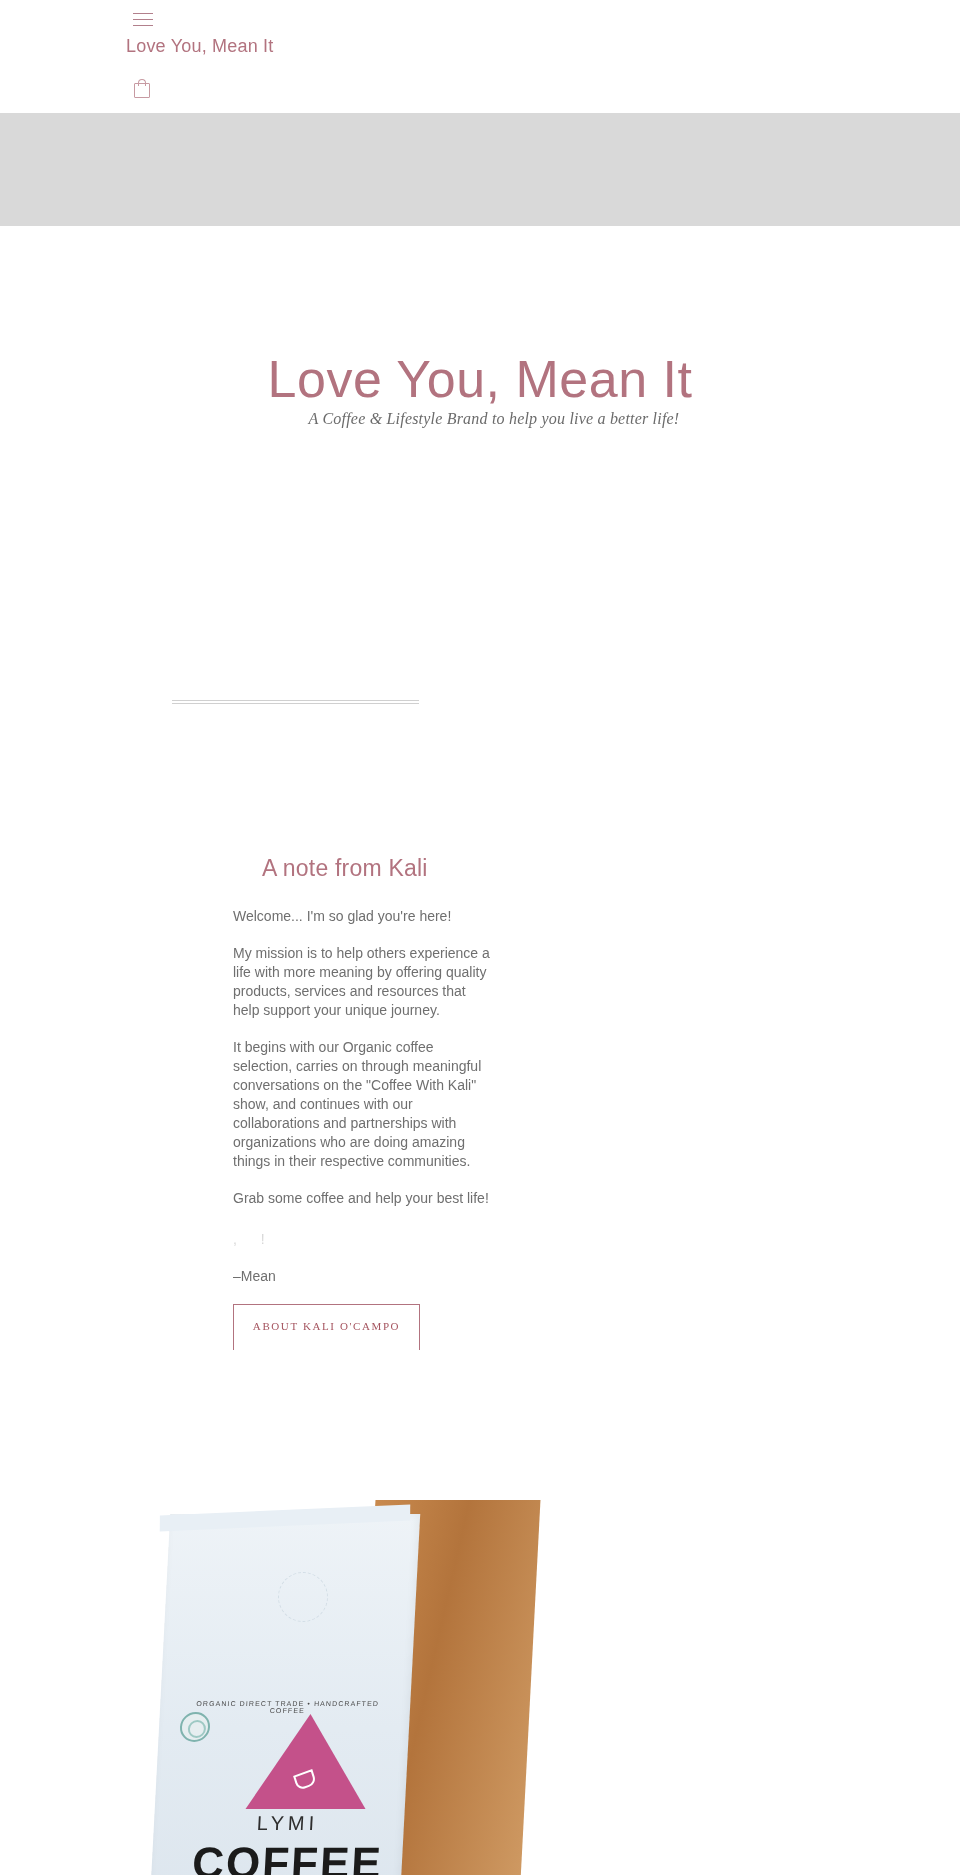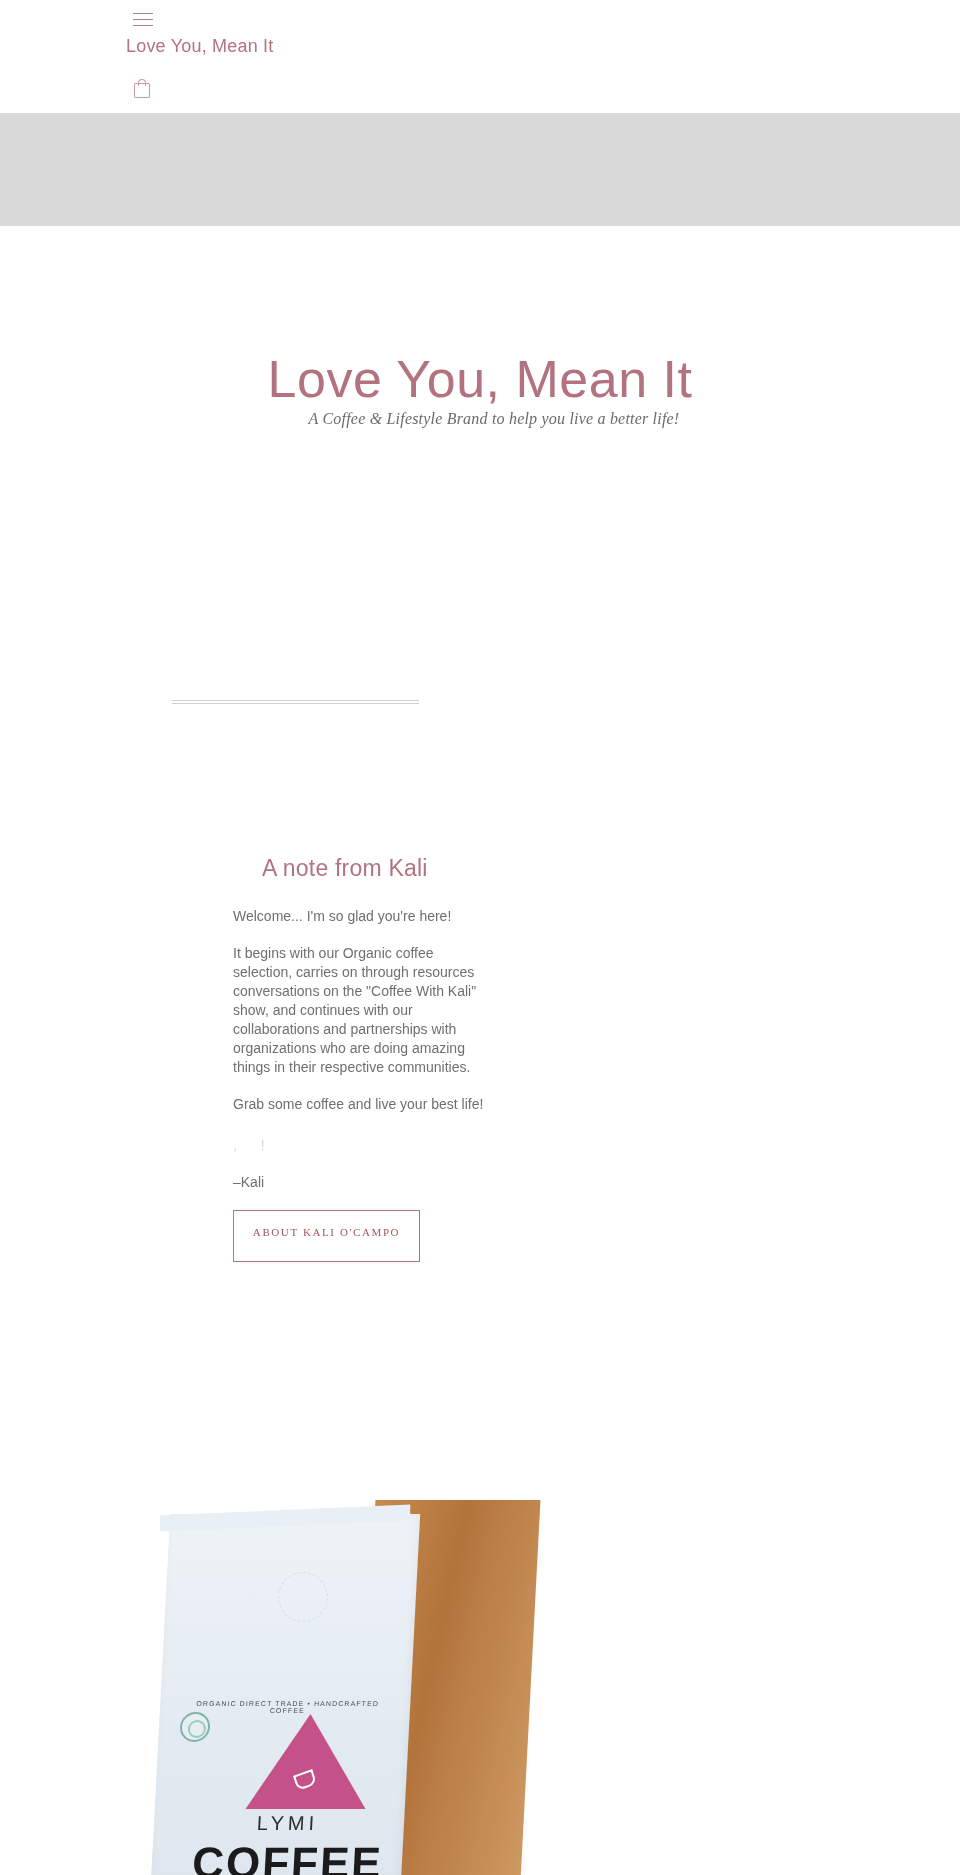--- a/index.html
+++ b/index.html
@@ -336,24 +336,25 @@
     <h1 class="hero-title">Love You, Mean It</h1>
     <div class="hero-sub">A Coffee &amp; Lifestyle Brand to help you live a better life!</div>
   </div>
 
   <div class="divider"></div>
   <div class="divider second"></div>
 
   <div class="note">
     <h2 class="note-heading">A note from Kali</h2>
     <p>Welcome... I'm so glad you're here!</p>
-    <p>It begins with our Organic coffee selection, carries on through resources conversations on the "Coffee With Kali" show, and continues with our collaborations and partnerships with organizations who are doing amazing things in their respective communities.</p>
-    <p class="sig">Grab some coffee and live your best life!</p>
+    <p>My mission is to help others experience a life with more meaning by offering quality products, services and resources that help support your unique journey.</p>
+    <p>It begins with our Organic coffee selection, carries on through meaningful conversations on the "Coffee With Kali" show, and continues with our collaborations and partnerships with organizations who are doing amazing things in their respective communities.</p>
+    <p class="sig">Grab some coffee and help your best life!</p>
     <p class="faint">, !</p>
-    <p>–Kali</p>
+    <p>–Mean</p>
     <div class="about-button">ABOUT KALI O'CAMPO</div>
   </div>
 
   <div class="product-area">
     <div class="coffee-bag">
       <div class="bag-back"></div>
       <div class="bag-front"></div>
       <div class="bag-top-fold"></div>
       <div class="bag-valve"></div>
       <div class="bag-strip">ORGANIC DIRECT TRADE  •  HANDCRAFTED COFFEE</div>

